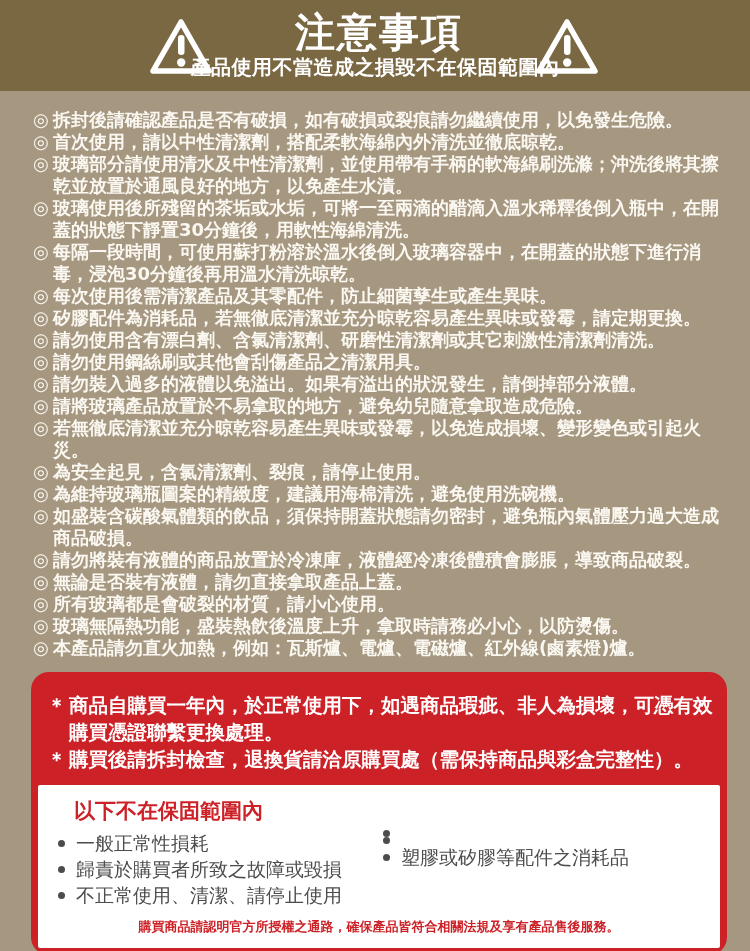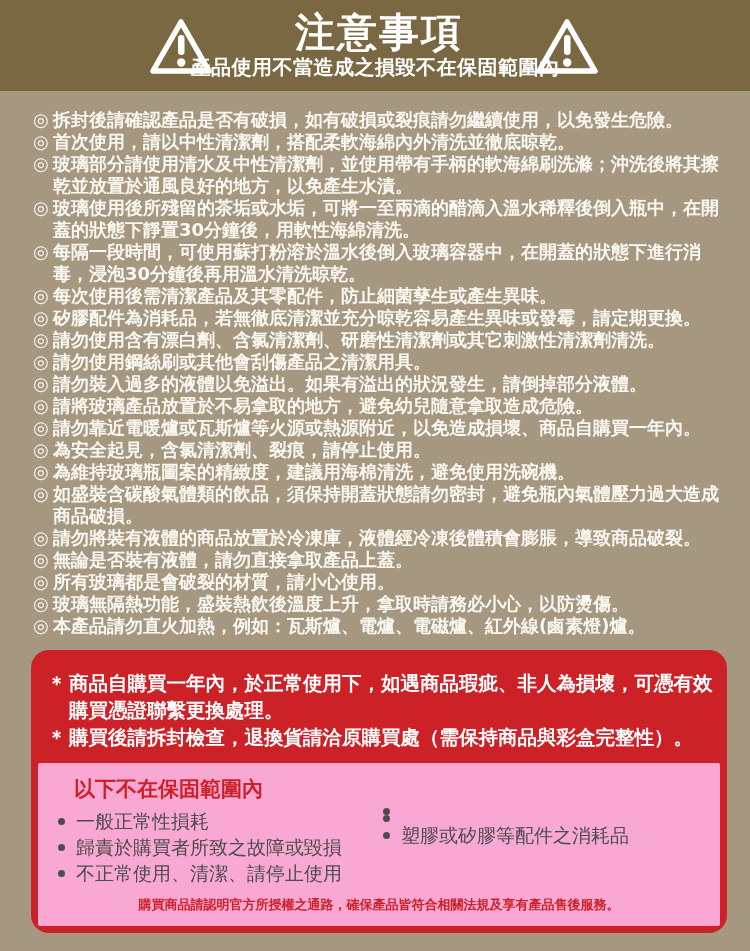--- a/index.html
+++ b/index.html
@@ -70,21 +70,21 @@
     display:flex;
     font-size:19.5px;line-height:27px;font-weight:bold;
     color:#fff;
   }
   .stars .marker{flex:0 0 22px;}
   .stars .stext{flex:1;}
   
   .whitebox{
     flex:1;
     margin:0 7px 7px 7px;
-    background:#f9a8d4;
+    background:#ffffff;
     padding-top:14px;
     border-radius:2px;
   }
   .excl-title{
     margin-left:36px;
     font-size:21px;line-height:24px;font-weight:bold;
     color:var(--accent-red,#cc2127);
   }
   .cols{display:flex;margin-top:7px;}
   .excl-col{list-style:none;}
@@ -169,21 +169,21 @@
       <li>
           <span class="marker">◎</span>
           <span class="ntext">請勿裝入過多的液體以免溢出。如果有溢出的狀況發生，請倒掉部分液體。</span>
         </li>
       <li>
           <span class="marker">◎</span>
           <span class="ntext">請將玻璃產品放置於不易拿取的地方，避免幼兒隨意拿取造成危險。</span>
         </li>
       <li>
           <span class="marker">◎</span>
-          <span class="ntext">請勿靠近電暖爐或瓦斯爐等火源或熱源附近，以免造成損壞、商品自購買一年內。</span>
+          <span class="ntext">若無徹底清潔並充分晾乾容易產生異味或發霉，以免造成損壞、變形變色或引起火災。</span>
         </li>
       <li>
           <span class="marker">◎</span>
           <span class="ntext">為安全起見，含氯清潔劑、裂痕，請停止使用。</span>
         </li>
       <li>
           <span class="marker">◎</span>
           <span class="ntext">為維持玻璃瓶圖案的精緻度，建議用海棉清洗，避免使用洗碗機。</span>
         </li>
       <li>

